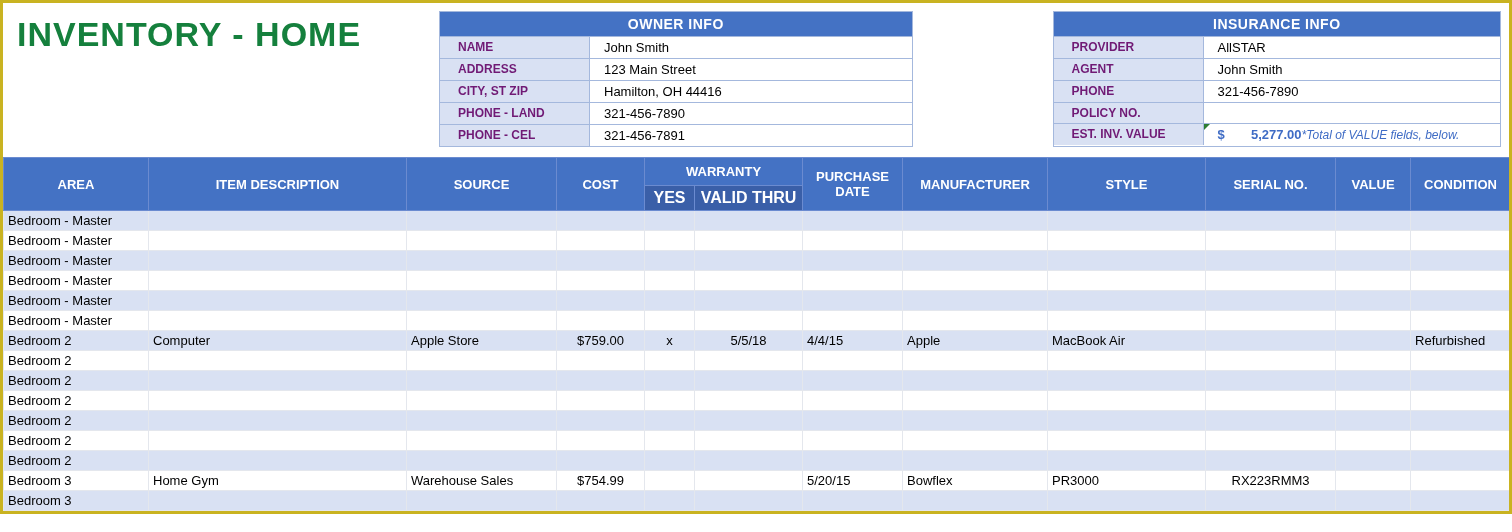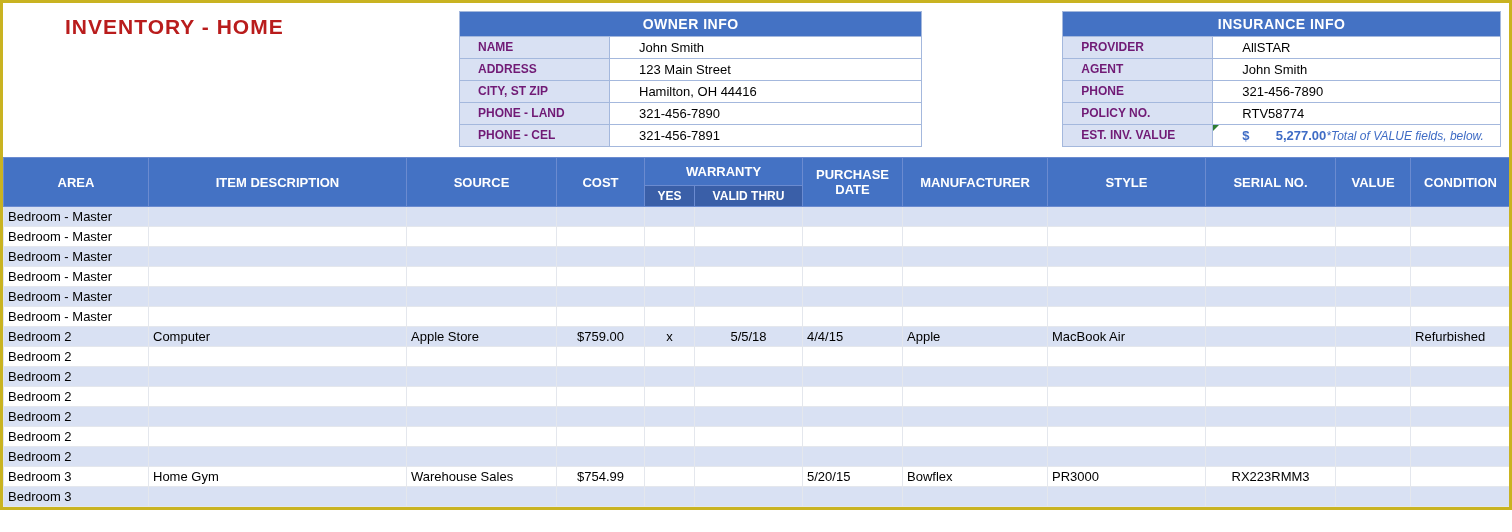--- a/index.html
+++ b/index.html
@@ -9,33 +9,32 @@
     background: #fff;
     width: 1512px;
     border: 3px solid #c9b321;
   }
   .top {
     display: flex;
     padding: 8px 8px 10px 8px;
     gap: 0;
   }
   .title {
-    color: #b91c1c;
+    color: #15803d;
     font-weight: bold;
-    font-size: 21px;
+    font-size: 34px;
     letter-spacing: 1px;
     padding: 4px 0 0 6px;
     width: 400px;
     flex-shrink: 0;
-    margin-left: 48px;
   }
   .info-box {
     border: 1px solid #a4b8dd;
   }
-  .info-box.owner { width: 490px; margin-right: 140px; }
+  .info-box.owner { width: 490px; margin-right: 140px; margin-left: 28px; }
   .info-box.insurance { width: 464px; }
   .info-header {
     background: #4472c4;
     color: #fff;
     font-weight: bold;
     text-align: center;
     padding: 4px 0;
     font-size: 14px;
     letter-spacing: 0.5px;
   }
@@ -44,21 +43,21 @@
     background: #d9e1f3;
     color: #701a75;
     font-weight: bold;
     font-size: 12px;
     padding: 3px 6px 3px 18px;
     width: 150px;
     flex-shrink: 0;
     border-right: 1px solid #a4b8dd;
   }
   .info-value {
-    padding: 3px 6px 3px 29px;
+    padding: 3px 6px 3px 14px;
     flex: 1;
     background: #fff;
     display: flex;
     align-items: baseline;
   }
   .est-val {
     color: #3f6cc5;
     font-weight: bold;
   }
   .est-note {
@@ -89,21 +88,21 @@
     color: #fff;
     font-weight: bold;
     font-size: 13px;
     text-align: center;
     border: 1px solid #6b8bd0;
     padding: 6px 2px;
     vertical-align: middle;
   }
   table.inv thead th.sub {
     background: #3a5fa8;
-    font-size: 12px;
+    font-size: 16px;
     padding: 3px 2px;
   }
   table.inv tbody td {
     border: 1px solid #e4e7ed;
     padding: 2px 4px;
     height: 20px;
     font-size: 13px;
     overflow: hidden;
     white-space: nowrap;
   }
@@ -164,21 +163,20 @@
         <div class="info-row">
           <div class="info-label">AGENT</div>
           <div class="info-value">John Smith</div>
         </div>
         <div class="info-row">
           <div class="info-label">PHONE</div>
           <div class="info-value">321-456-7890</div>
         </div>
         <div class="info-row">
           <div class="info-label">POLICY NO.</div>
-          <div class="info-value">RTV58774</div>
         </div>
       </div>
     <div class="info-row">
       <div class="info-label">EST. INV. VALUE</div>
       <div class="info-value triangle">
         <span class="est-val" style="width:14px;display:inline-block;">$</span>
         <span class="est-val" style="width:70px;display:inline-block;text-align:right;">5,277.00</span>
         <span class="est-note">*Total of VALUE fields, below.</span>
       </div>
     </div>

